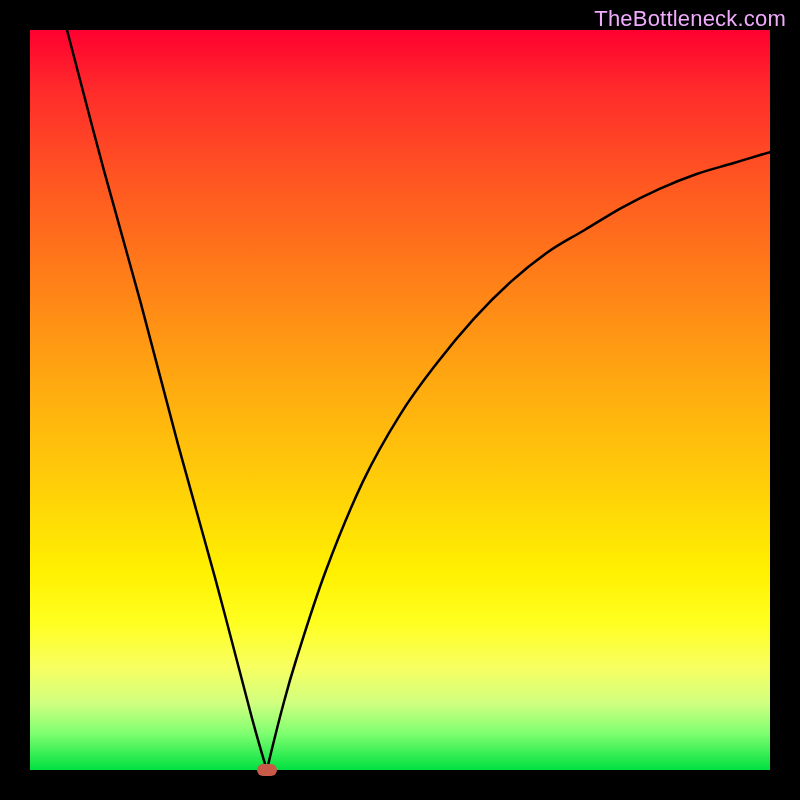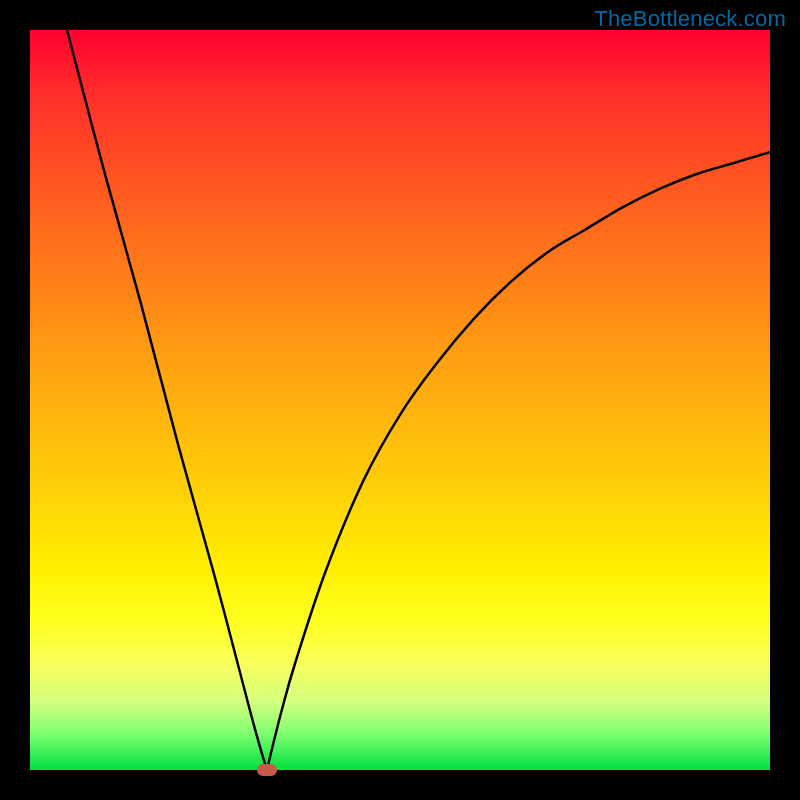--- a/index.html
+++ b/index.html
@@ -35,21 +35,21 @@
       #f8ff60 86%,
       #d0ff80 91%,
       #80ff70 95%,
       #00e040 100%
     );
   }
   .watermark {
     position: absolute;
     top: 6px;
     right: 14px;
-    color: #0369a1;
+    color: #f0abfc;
     font-size: 22px;
     font-weight: 500;
     letter-spacing: 0.2px;
     user-select: none;
   }
   svg.curve {
     position: absolute;
     left: 0; top: 0;
     width: 740px; height: 740px;
   }

